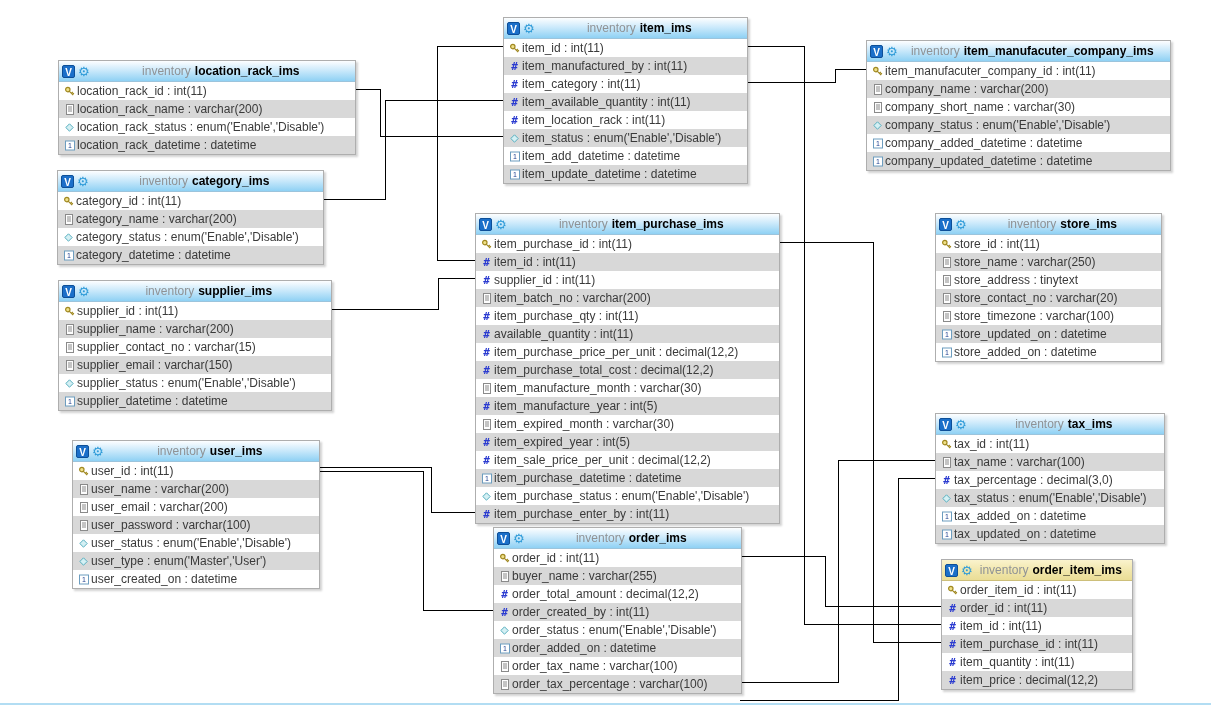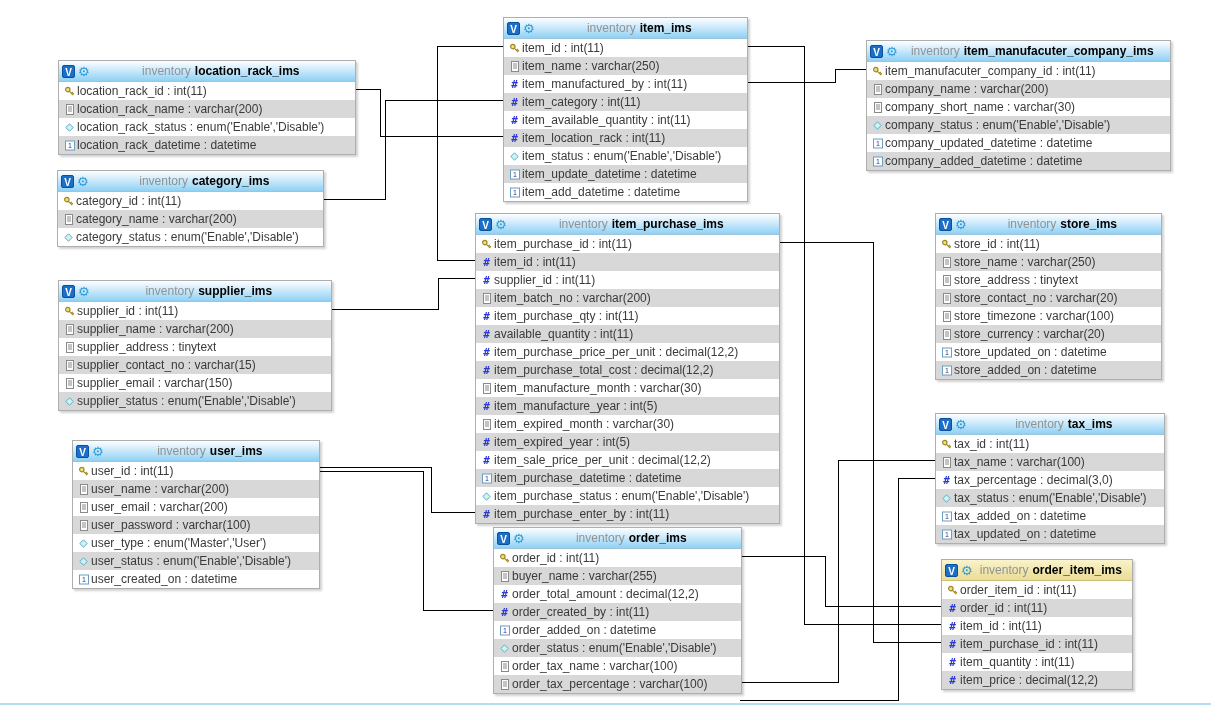--- a/index.html
+++ b/index.html
@@ -138,20 +138,29 @@
           <span class="flabel"><span>category_name</span><span style="white-space: pre;"> : </span><span>varchar(200)</span></span>
         </div>
         <div class="row">
           <span class="fico">
             <svg width="9" height="9" viewBox="0 0 9 9">
               <path d="M4.5 0.8 L8.2 4.5 L4.5 8.2 L0.8 4.5 Z" fill="#d4f0f4" stroke="#58aebe"></path>
             </svg>
           </span>
           <span class="flabel"><span>category_status</span><span style="white-space: pre;"> : </span><span>enum('Enable','Disable')</span></span>
         </div>
+        <div class="row">
+          <span class="fico">
+            <svg width="10" height="11" viewBox="0 0 10 11">
+              <rect x="0.5" y="1" width="9" height="9" fill="#ffffff" stroke="#6d9dbf"></rect>
+              <text x="5" y="8.4" font-size="7" fill="#1d3f8f" text-anchor="middle" font-family="sans-serif">1</text>
+            </svg>
+          </span>
+          <span class="flabel"><span>category_datetime</span><span style="white-space: pre;"> : </span><span>datetime</span></span>
+        </div>
       </div>
     </div>
     <div class="tbl" style="left: 58px; top: 280px; width: 272px;">
       <div class="hdr">
         <span class="vico">V</span>
         <span class="gico">⚙</span>
         <span class="ttl"><span class="schema">inventory</span><span class="tname">supplier_ims</span></span>
       </div>
       <div class="rows">
         <div class="row">
@@ -172,48 +181,48 @@
           </span>
           <span class="flabel"><span>supplier_name</span><span style="white-space: pre;"> : </span><span>varchar(200)</span></span>
         </div>
         <div class="row">
           <span class="fico">
             <svg width="10" height="11" viewBox="0 0 10 11">
               <rect x="1.5" y="0.5" width="7" height="10" fill="#fdfdfd" stroke="#8a8a8a"></rect>
               <path d="M3 3 h4 M3 5 h4 M3 7 h4" stroke="#8a8a8a" stroke-width="1"></path>
             </svg>
           </span>
-          <span class="flabel"><span>supplier_address</span><span style="white-space: pre;"> : </span><span>tinytext</span></span>
-        </div>
-        <div class="row">
-          <span class="fico">
-            <svg width="10" height="11" viewBox="0 0 10 11">
-              <rect x="1.5" y="0.5" width="7" height="10" fill="#fdfdfd" stroke="#8a8a8a"></rect>
-              <path d="M3 3 h4 M3 5 h4 M3 7 h4" stroke="#8a8a8a" stroke-width="1"></path>
-            </svg>
-          </span>
           <span class="flabel"><span>supplier_contact_no</span><span style="white-space: pre;"> : </span><span>varchar(15)</span></span>
         </div>
         <div class="row">
           <span class="fico">
             <svg width="10" height="11" viewBox="0 0 10 11">
               <rect x="1.5" y="0.5" width="7" height="10" fill="#fdfdfd" stroke="#8a8a8a"></rect>
               <path d="M3 3 h4 M3 5 h4 M3 7 h4" stroke="#8a8a8a" stroke-width="1"></path>
             </svg>
           </span>
           <span class="flabel"><span>supplier_email</span><span style="white-space: pre;"> : </span><span>varchar(150)</span></span>
         </div>
         <div class="row">
           <span class="fico">
             <svg width="9" height="9" viewBox="0 0 9 9">
               <path d="M4.5 0.8 L8.2 4.5 L4.5 8.2 L0.8 4.5 Z" fill="#d4f0f4" stroke="#58aebe"></path>
             </svg>
           </span>
           <span class="flabel"><span>supplier_status</span><span style="white-space: pre;"> : </span><span>enum('Enable','Disable')</span></span>
         </div>
+        <div class="row">
+          <span class="fico">
+            <svg width="10" height="11" viewBox="0 0 10 11">
+              <rect x="0.5" y="1" width="9" height="9" fill="#ffffff" stroke="#6d9dbf"></rect>
+              <text x="5" y="8.4" font-size="7" fill="#1d3f8f" text-anchor="middle" font-family="sans-serif">1</text>
+            </svg>
+          </span>
+          <span class="flabel"><span>supplier_datetime</span><span style="white-space: pre;"> : </span><span>datetime</span></span>
+        </div>
       </div>
     </div>
     <div class="tbl" style="left: 72px; top: 440px; width: 246px;">
       <div class="hdr">
         <span class="vico">V</span>
         <span class="gico">⚙</span>
         <span class="ttl"><span class="schema">inventory</span><span class="tname">user_ims</span></span>
       </div>
       <div class="rows">
         <div class="row">
@@ -251,32 +260,32 @@
             </svg>
           </span>
           <span class="flabel"><span>user_password</span><span style="white-space: pre;"> : </span><span>varchar(100)</span></span>
         </div>
         <div class="row">
           <span class="fico">
             <svg width="9" height="9" viewBox="0 0 9 9">
               <path d="M4.5 0.8 L8.2 4.5 L4.5 8.2 L0.8 4.5 Z" fill="#d4f0f4" stroke="#58aebe"></path>
             </svg>
           </span>
+          <span class="flabel"><span>user_status</span><span style="white-space: pre;"> : </span><span>enum('Enable','Disable')</span></span>
+        </div>
+        <div class="row">
+          <span class="fico">
+            <svg width="9" height="9" viewBox="0 0 9 9">
+              <path d="M4.5 0.8 L8.2 4.5 L4.5 8.2 L0.8 4.5 Z" fill="#d4f0f4" stroke="#58aebe"></path>
+            </svg>
+          </span>
           <span class="flabel"><span>user_type</span><span style="white-space: pre;"> : </span><span>enum('Master','User')</span></span>
         </div>
         <div class="row">
           <span class="fico">
-            <svg width="9" height="9" viewBox="0 0 9 9">
-              <path d="M4.5 0.8 L8.2 4.5 L4.5 8.2 L0.8 4.5 Z" fill="#d4f0f4" stroke="#58aebe"></path>
-            </svg>
-          </span>
-          <span class="flabel"><span>user_status</span><span style="white-space: pre;"> : </span><span>enum('Enable','Disable')</span></span>
-        </div>
-        <div class="row">
-          <span class="fico">
             <svg width="10" height="11" viewBox="0 0 10 11">
               <rect x="0.5" y="1" width="9" height="9" fill="#ffffff" stroke="#6d9dbf"></rect>
               <text x="5" y="8.4" font-size="7" fill="#1d3f8f" text-anchor="middle" font-family="sans-serif">1</text>
             </svg>
           </span>
           <span class="flabel"><span>user_created_on</span><span style="white-space: pre;"> : </span><span>datetime</span></span>
         </div>
       </div>
     </div>
     <div class="tbl" style="left: 503px; top: 17px; width: 243px;">
@@ -290,29 +299,20 @@
           <span class="fico">
             <svg width="11" height="11" viewBox="0 0 11 11">
               <circle cx="3.8" cy="3.6" r="2.2" fill="#efe08a" stroke="#a08820" stroke-width="1.2"></circle>
               <path d="M5.2 5.2 L9.2 9.2 M7.4 7.4 L8.8 6 M8.5 8.5 L9.9 7.1" fill="none" stroke="#a08820" stroke-width="1.2"></path>
             </svg>
           </span>
           <span class="flabel"><span>item_id</span><span style="white-space: pre;"> : </span><span>int(11)</span></span>
         </div>
         <div class="row">
           <span class="fico">
-            <svg width="10" height="11" viewBox="0 0 10 11">
-              <rect x="1.5" y="0.5" width="7" height="10" fill="#fdfdfd" stroke="#8a8a8a"></rect>
-              <path d="M3 3 h4 M3 5 h4 M3 7 h4" stroke="#8a8a8a" stroke-width="1"></path>
-            </svg>
-          </span>
-          <span class="flabel"><span>item_name</span><span style="white-space: pre;"> : </span><span>varchar(250)</span></span>
-        </div>
-        <div class="row">
-          <span class="fico">
             <span class="hash">#</span>
           </span>
           <span class="flabel"><span>item_manufactured_by</span><span style="white-space: pre;"> : </span><span>int(11)</span></span>
         </div>
         <div class="row">
           <span class="fico">
             <span class="hash">#</span>
           </span>
           <span class="flabel"><span>item_category</span><span style="white-space: pre;"> : </span><span>int(11)</span></span>
         </div>
@@ -336,31 +336,31 @@
           </span>
           <span class="flabel"><span>item_status</span><span style="white-space: pre;"> : </span><span>enum('Enable','Disable')</span></span>
         </div>
         <div class="row">
           <span class="fico">
             <svg width="10" height="11" viewBox="0 0 10 11">
               <rect x="0.5" y="1" width="9" height="9" fill="#ffffff" stroke="#6d9dbf"></rect>
               <text x="5" y="8.4" font-size="7" fill="#1d3f8f" text-anchor="middle" font-family="sans-serif">1</text>
             </svg>
           </span>
+          <span class="flabel"><span>item_add_datetime</span><span style="white-space: pre;"> : </span><span>datetime</span></span>
+        </div>
+        <div class="row">
+          <span class="fico">
+            <svg width="10" height="11" viewBox="0 0 10 11">
+              <rect x="0.5" y="1" width="9" height="9" fill="#ffffff" stroke="#6d9dbf"></rect>
+              <text x="5" y="8.4" font-size="7" fill="#1d3f8f" text-anchor="middle" font-family="sans-serif">1</text>
+            </svg>
+          </span>
           <span class="flabel"><span>item_update_datetime</span><span style="white-space: pre;"> : </span><span>datetime</span></span>
         </div>
-        <div class="row">
-          <span class="fico">
-            <svg width="10" height="11" viewBox="0 0 10 11">
-              <rect x="0.5" y="1" width="9" height="9" fill="#ffffff" stroke="#6d9dbf"></rect>
-              <text x="5" y="8.4" font-size="7" fill="#1d3f8f" text-anchor="middle" font-family="sans-serif">1</text>
-            </svg>
-          </span>
-          <span class="flabel"><span>item_add_datetime</span><span style="white-space: pre;"> : </span><span>datetime</span></span>
-        </div>
       </div>
     </div>
     <div class="tbl" style="left: 475px; top: 213px; width: 303px;">
       <div class="hdr">
         <span class="vico">V</span>
         <span class="gico">⚙</span>
         <span class="ttl"><span class="schema">inventory</span><span class="tname">item_purchase_ims</span></span>
       </div>
       <div class="rows">
         <div class="row">
@@ -510,37 +510,37 @@
           <span class="flabel"><span>order_total_amount</span><span style="white-space: pre;"> : </span><span>decimal(12,2)</span></span>
         </div>
         <div class="row">
           <span class="fico">
             <span class="hash">#</span>
           </span>
           <span class="flabel"><span>order_created_by</span><span style="white-space: pre;"> : </span><span>int(11)</span></span>
         </div>
         <div class="row">
           <span class="fico">
+            <svg width="9" height="9" viewBox="0 0 9 9">
+              <path d="M4.5 0.8 L8.2 4.5 L4.5 8.2 L0.8 4.5 Z" fill="#d4f0f4" stroke="#58aebe"></path>
+            </svg>
+          </span>
+          <span class="flabel"><span>order_status</span><span style="white-space: pre;"> : </span><span>enum('Enable','Disable')</span></span>
+        </div>
+        <div class="row">
+          <span class="fico">
             <svg width="10" height="11" viewBox="0 0 10 11">
               <rect x="0.5" y="1" width="9" height="9" fill="#ffffff" stroke="#6d9dbf"></rect>
               <text x="5" y="8.4" font-size="7" fill="#1d3f8f" text-anchor="middle" font-family="sans-serif">1</text>
             </svg>
           </span>
           <span class="flabel"><span>order_added_on</span><span style="white-space: pre;"> : </span><span>datetime</span></span>
         </div>
         <div class="row">
           <span class="fico">
-            <svg width="9" height="9" viewBox="0 0 9 9">
-              <path d="M4.5 0.8 L8.2 4.5 L4.5 8.2 L0.8 4.5 Z" fill="#d4f0f4" stroke="#58aebe"></path>
-            </svg>
-          </span>
-          <span class="flabel"><span>order_status</span><span style="white-space: pre;"> : </span><span>enum('Enable','Disable')</span></span>
-        </div>
-        <div class="row">
-          <span class="fico">
             <svg width="10" height="11" viewBox="0 0 10 11">
               <rect x="1.5" y="0.5" width="7" height="10" fill="#fdfdfd" stroke="#8a8a8a"></rect>
               <path d="M3 3 h4 M3 5 h4 M3 7 h4" stroke="#8a8a8a" stroke-width="1"></path>
             </svg>
           </span>
           <span class="flabel"><span>order_tax_name</span><span style="white-space: pre;"> : </span><span>varchar(100)</span></span>
         </div>
         <div class="row">
           <span class="fico">
             <svg width="10" height="11" viewBox="0 0 10 11">
@@ -594,31 +594,31 @@
           </span>
           <span class="flabel"><span>company_status</span><span style="white-space: pre;"> : </span><span>enum('Enable','Disable')</span></span>
         </div>
         <div class="row">
           <span class="fico">
             <svg width="10" height="11" viewBox="0 0 10 11">
               <rect x="0.5" y="1" width="9" height="9" fill="#ffffff" stroke="#6d9dbf"></rect>
               <text x="5" y="8.4" font-size="7" fill="#1d3f8f" text-anchor="middle" font-family="sans-serif">1</text>
             </svg>
           </span>
+          <span class="flabel"><span>company_added_datetime</span><span style="white-space: pre;"> : </span><span>datetime</span></span>
+        </div>
+        <div class="row">
+          <span class="fico">
+            <svg width="10" height="11" viewBox="0 0 10 11">
+              <rect x="0.5" y="1" width="9" height="9" fill="#ffffff" stroke="#6d9dbf"></rect>
+              <text x="5" y="8.4" font-size="7" fill="#1d3f8f" text-anchor="middle" font-family="sans-serif">1</text>
+            </svg>
+          </span>
           <span class="flabel"><span>company_updated_datetime</span><span style="white-space: pre;"> : </span><span>datetime</span></span>
         </div>
-        <div class="row">
-          <span class="fico">
-            <svg width="10" height="11" viewBox="0 0 10 11">
-              <rect x="0.5" y="1" width="9" height="9" fill="#ffffff" stroke="#6d9dbf"></rect>
-              <text x="5" y="8.4" font-size="7" fill="#1d3f8f" text-anchor="middle" font-family="sans-serif">1</text>
-            </svg>
-          </span>
-          <span class="flabel"><span>company_added_datetime</span><span style="white-space: pre;"> : </span><span>datetime</span></span>
-        </div>
       </div>
     </div>
     <div class="tbl" style="left: 935px; top: 213px; width: 225px;">
       <div class="hdr">
         <span class="vico">V</span>
         <span class="gico">⚙</span>
         <span class="ttl"><span class="schema">inventory</span><span class="tname">store_ims</span></span>
       </div>
       <div class="rows">
         <div class="row">
@@ -658,29 +658,20 @@
           <span class="flabel"><span>store_contact_no</span><span style="white-space: pre;"> : </span><span>varchar(20)</span></span>
         </div>
         <div class="row">
           <span class="fico">
             <svg width="10" height="11" viewBox="0 0 10 11">
               <rect x="1.5" y="0.5" width="7" height="10" fill="#fdfdfd" stroke="#8a8a8a"></rect>
               <path d="M3 3 h4 M3 5 h4 M3 7 h4" stroke="#8a8a8a" stroke-width="1"></path>
             </svg>
           </span>
           <span class="flabel"><span>store_timezone</span><span style="white-space: pre;"> : </span><span>varchar(100)</span></span>
-        </div>
-        <div class="row">
-          <span class="fico">
-            <svg width="10" height="11" viewBox="0 0 10 11">
-              <rect x="1.5" y="0.5" width="7" height="10" fill="#fdfdfd" stroke="#8a8a8a"></rect>
-              <path d="M3 3 h4 M3 5 h4 M3 7 h4" stroke="#8a8a8a" stroke-width="1"></path>
-            </svg>
-          </span>
-          <span class="flabel"><span>store_currency</span><span style="white-space: pre;"> : </span><span>varchar(20)</span></span>
         </div>
         <div class="row">
           <span class="fico">
             <svg width="10" height="11" viewBox="0 0 10 11">
               <rect x="0.5" y="1" width="9" height="9" fill="#ffffff" stroke="#6d9dbf"></rect>
               <text x="5" y="8.4" font-size="7" fill="#1d3f8f" text-anchor="middle" font-family="sans-serif">1</text>
             </svg>
           </span>
           <span class="flabel"><span>store_updated_on</span><span style="white-space: pre;"> : </span><span>datetime</span></span>
         </div>

